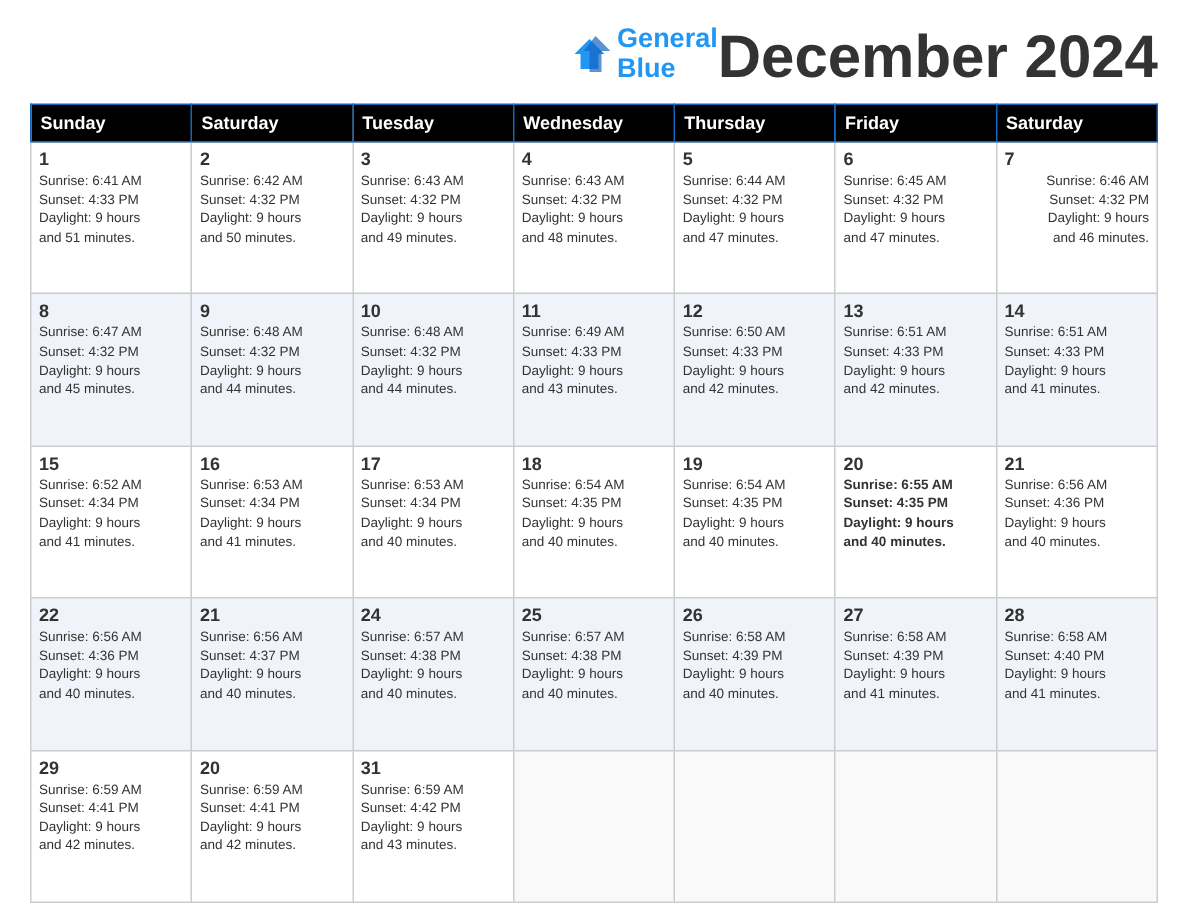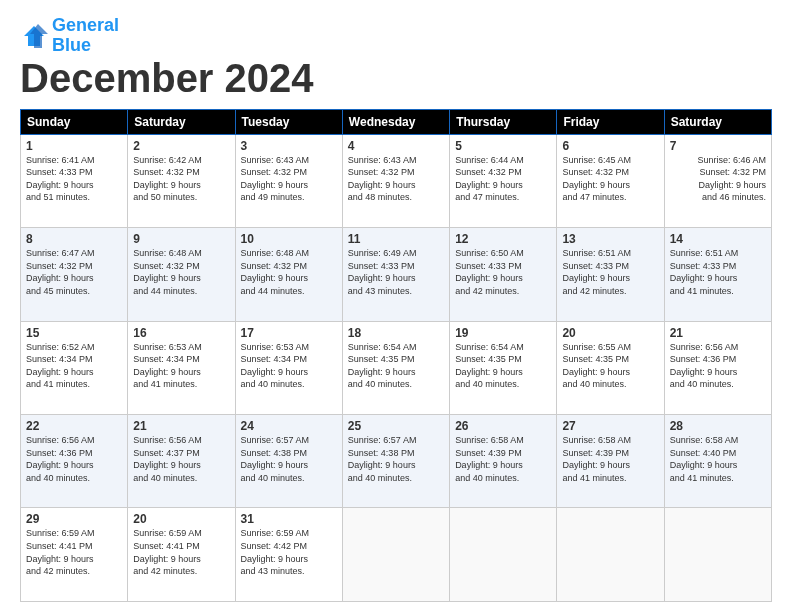--- a/index.html
+++ b/index.html
@@ -12,24 +12,23 @@
     }
     .page {
       width: 792px;
       height: 612px;
       padding: 16px 20px 10px 20px;
       display: flex;
       flex-direction: column;
     }
     .header {
       display: flex;
-      justify-content: space-between;
+      justify-content: flex-end;
       align-items: flex-start;
       margin-bottom: 8px;
-      flex-direction: column;
     }
     .logo {
       display: flex;
       align-items: center;
       gap: 4px;
     }
     .logo-text {
       font-size: 18px;
       font-weight: bold;
       color: #333;
@@ -265,21 +264,21 @@
           </td>
           <td>
             <span class="day-num">19</span>
             <div class="day-info" style="white-space: pre-line;">Sunrise: 6:54 AM
 Sunset: 4:35 PM
 Daylight: 9 hours
 and 40 minutes.</div>
           </td>
           <td>
             <span class="day-num">20</span>
-            <div class="day-info" style="white-space: pre-line;">Sunrise: 6:55 AM
+            <div class="day-info" style="white-space: pre-line; font-weight: bold;">Sunrise: 6:55 AM
 Sunset: 4:35 PM
 Daylight: 9 hours
 and 40 minutes.</div>
           </td>
           <td>
             <span class="day-num">21</span>
             <div class="day-info" style="white-space: pre-line;">Sunrise: 6:56 AM
 Sunset: 4:36 PM
 Daylight: 9 hours
 and 40 minutes.</div>

